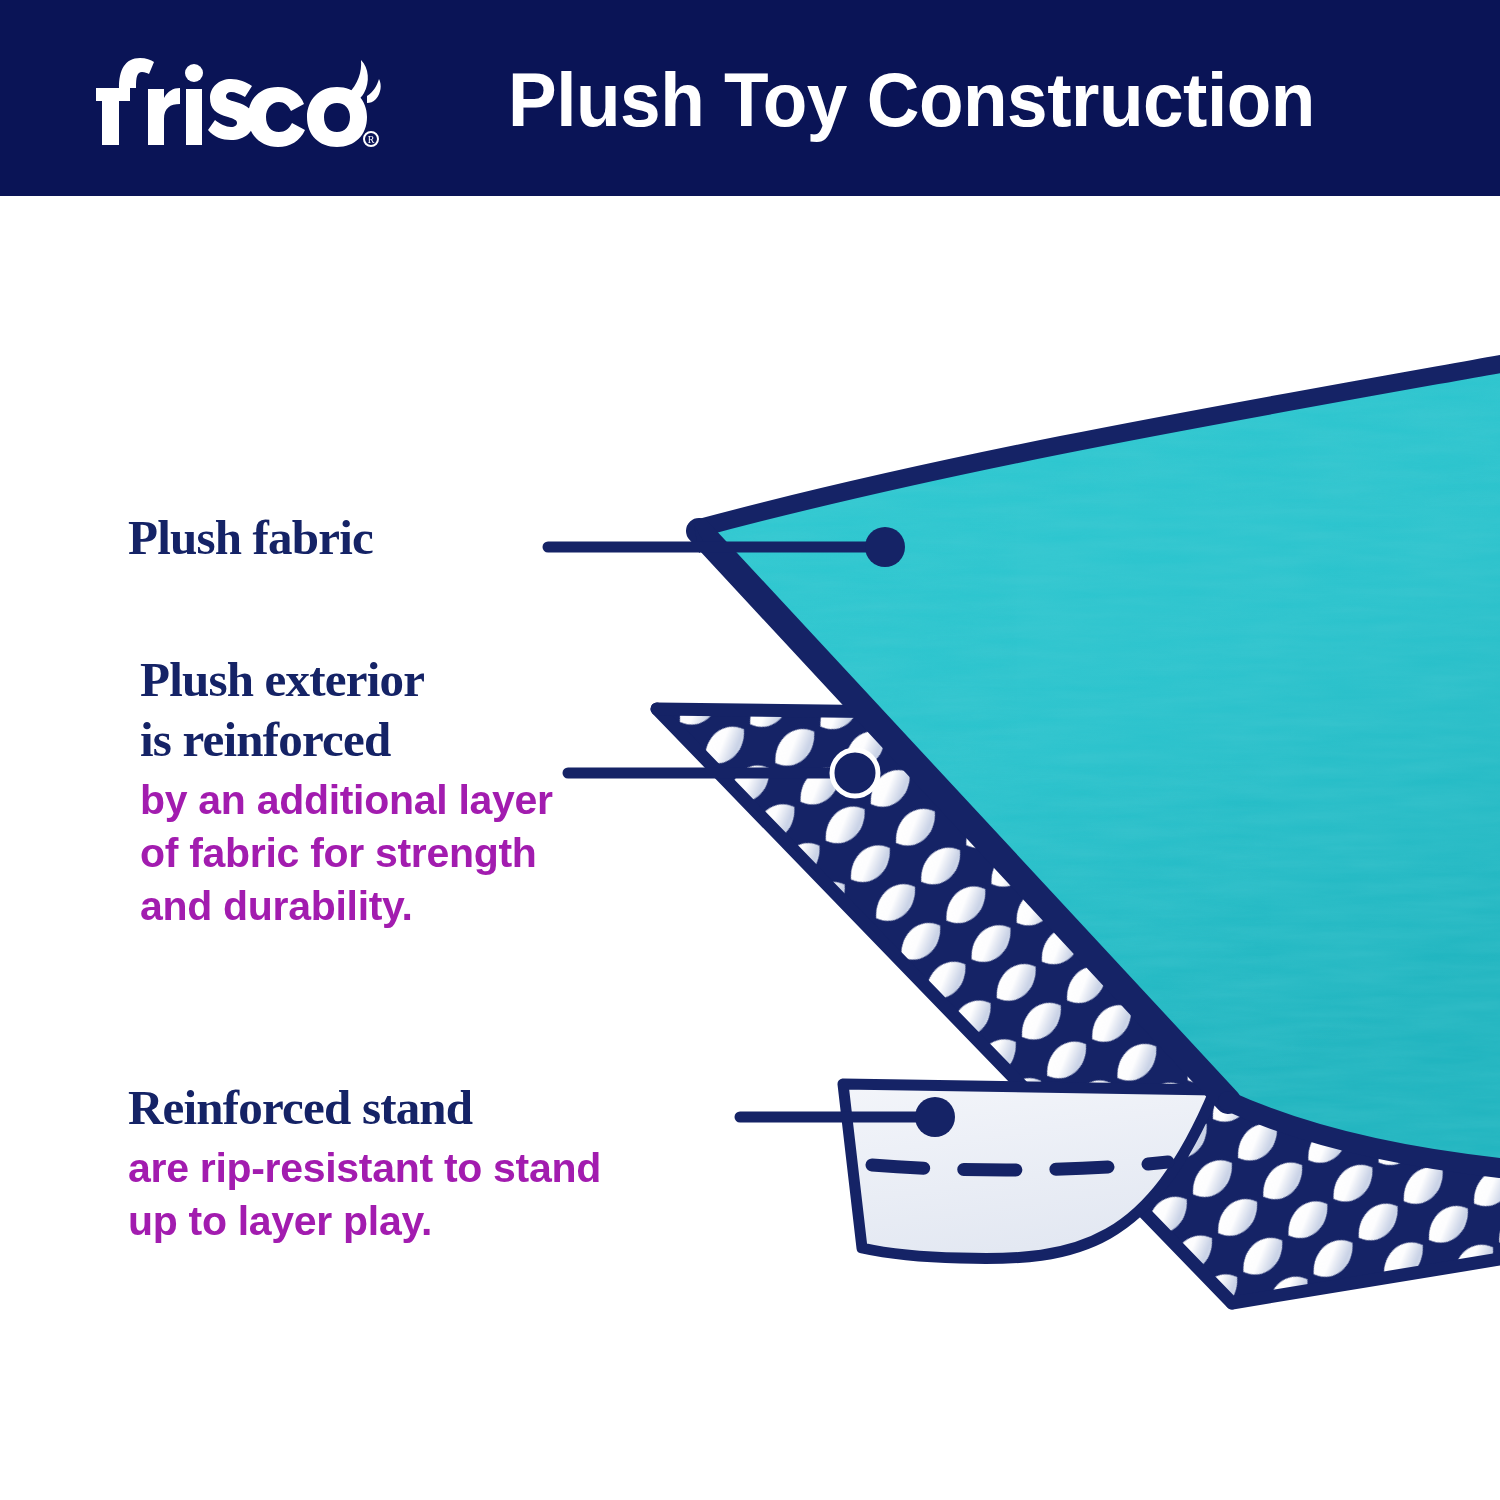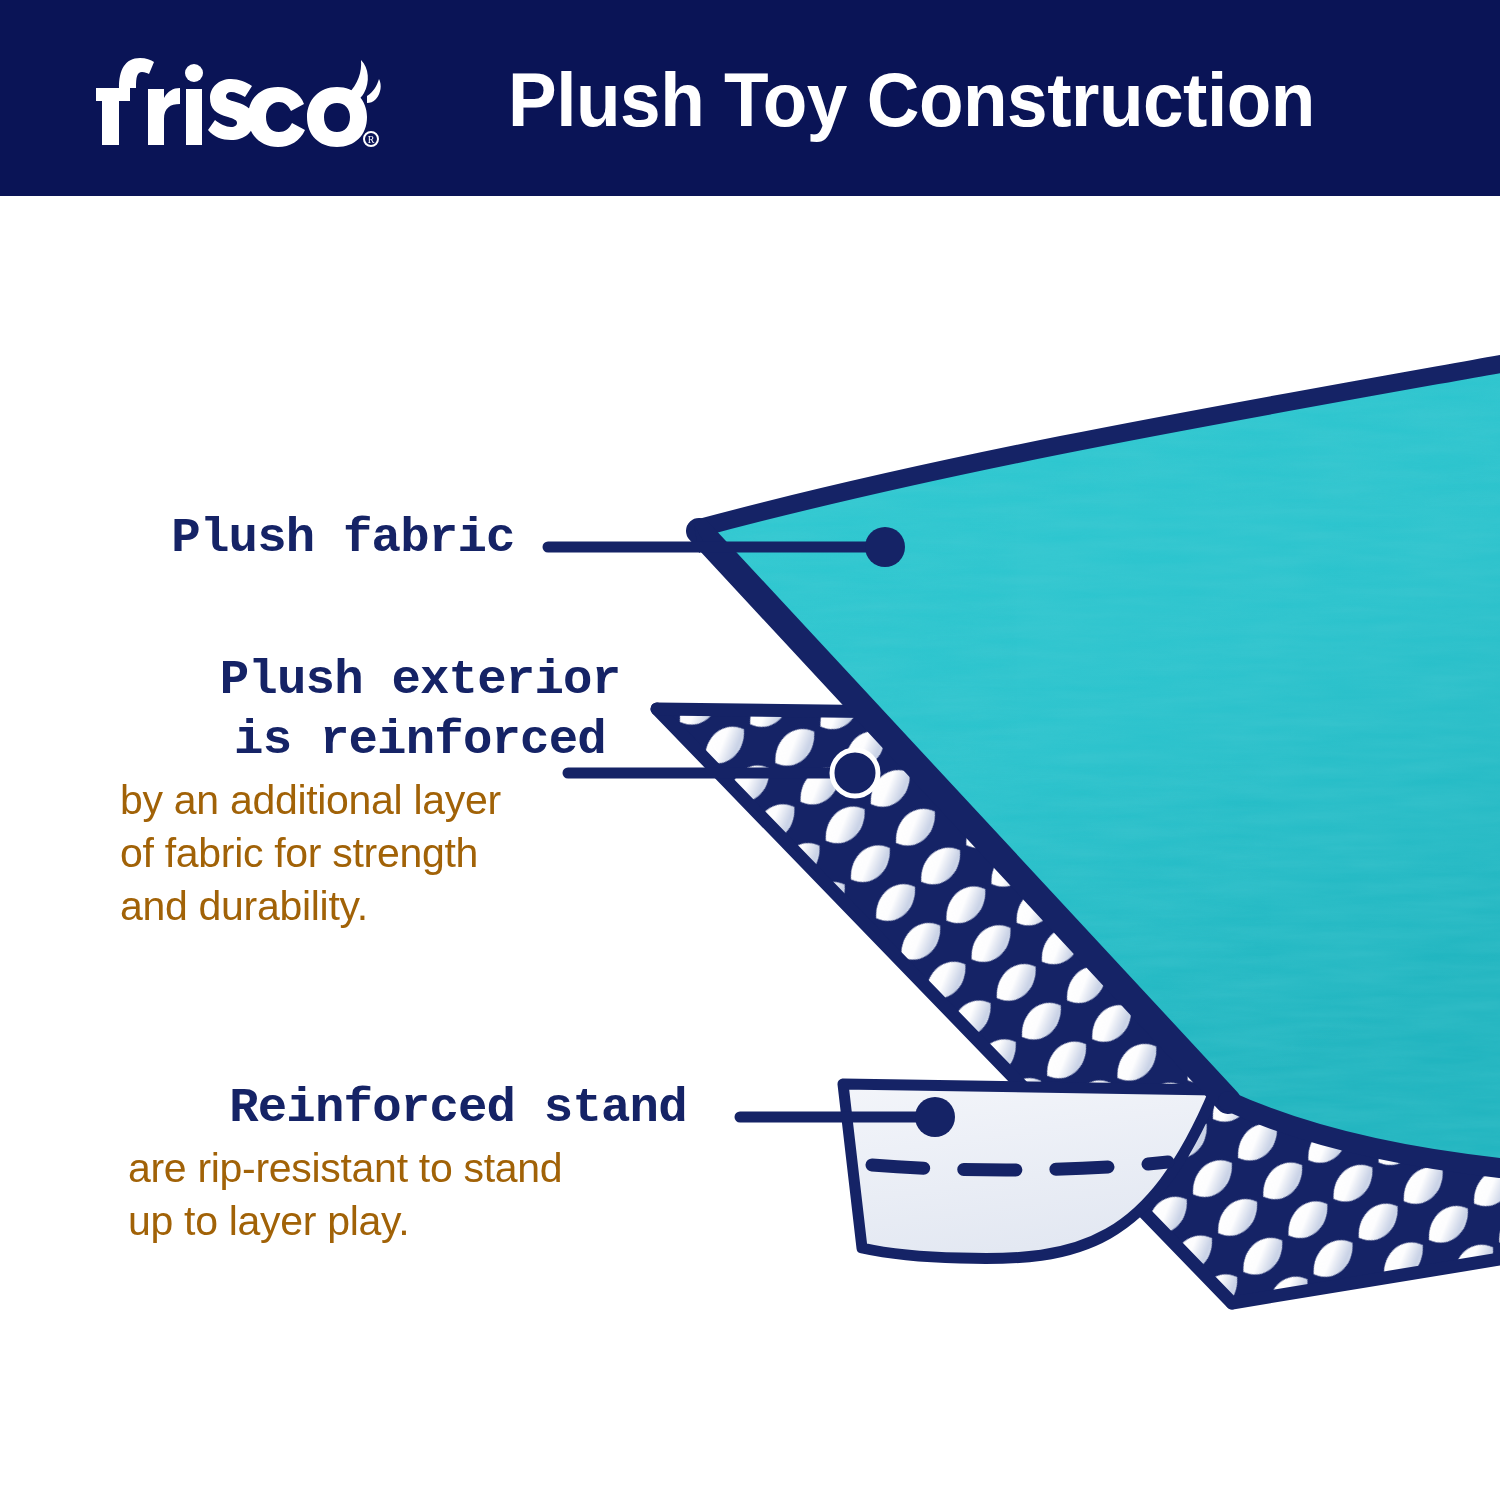--- a/index.html
+++ b/index.html
@@ -59,42 +59,41 @@
     height: 1500px;
     pointer-events: none;
   }
 
   
   .callout {
     position: absolute;
     color: #152366;
   }
   .callout .headline {
-    font-family: Liberation Mono, monospace;
+    font-family: Liberation Serif, serif;
     font-weight: bold;
     font-size: 49px;
     line-height: 60px;
     letter-spacing: -0.8px;
     color: #152366;
     white-space: pre-line;
-    text-align: center;
   }
   .callout .body {
     font-family: "Liberation Sans", sans-serif;
-    font-weight: normal;
+    font-weight: bold;
     font-size: 41px;
     line-height: 53px;
     letter-spacing: -0.3px;
-    color: #a16207;
+    color: #a21caf;
     white-space: pre-line;
     margin-top: 4px;
   }
 
   #callout-plush-fabric { left: 128px; top: 508px; width: 430px; }
-  #callout-plush-exterior { left: 120px; top: 650px; width: 600px; }
+  #callout-plush-exterior { left: 140px; top: 650px; width: 600px; }
   #callout-reinforced-seams { left: 128px; top: 1078px; width: 660px; }
 </style>
 </head>
 <body>
 
 <div id="page">
 
   <div id="header-bar">
 
     <svg id="brand-logo" viewBox="0 0 300 104" aria-hidden="true">

